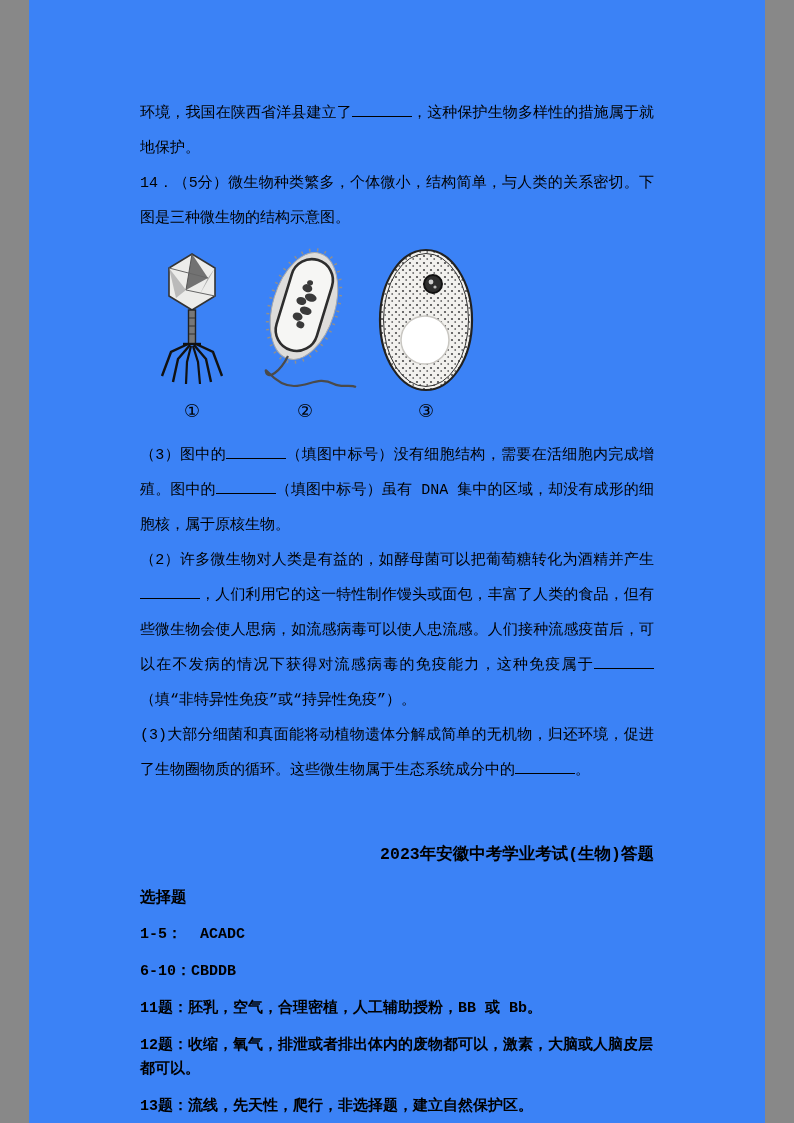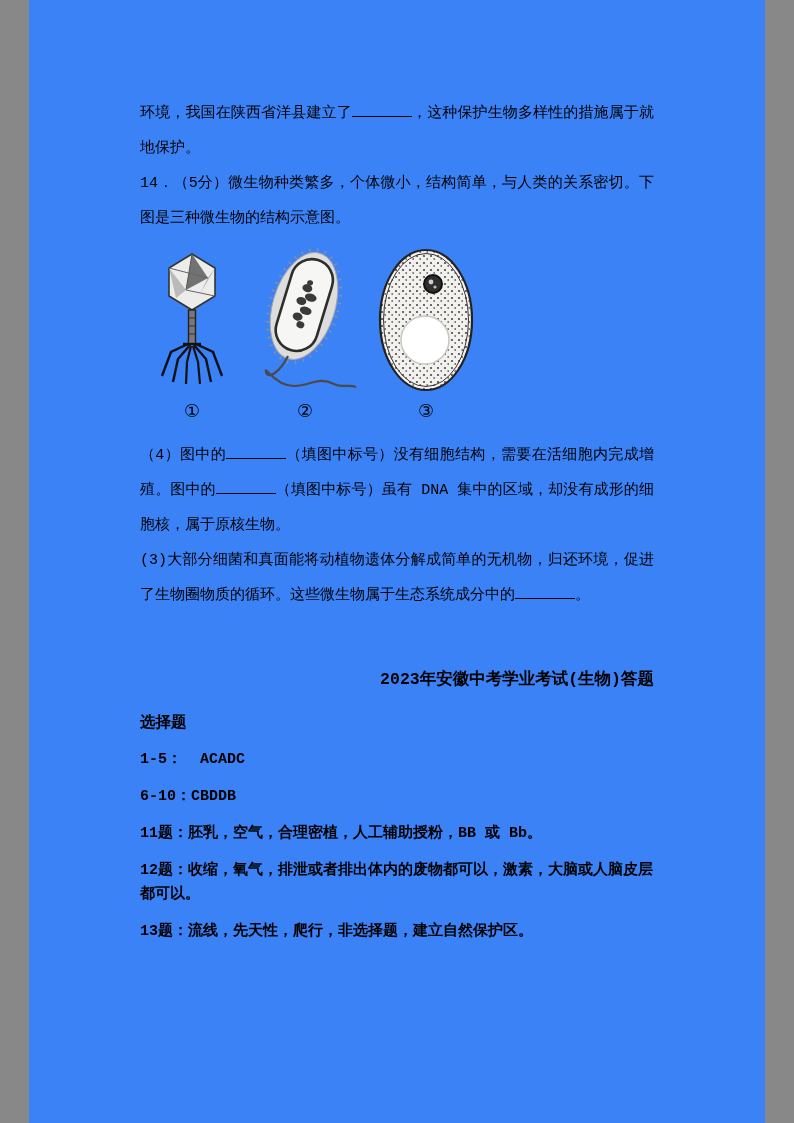--- a/index.html
+++ b/index.html
@@ -99,22 +99,23 @@
           <circle cx="291" cy="44" r="9" fill="#2e2e2e" stroke="#111" stroke-width="2"></circle>
           <circle cx="289" cy="42" r="2.4" fill="#cfcfcf"></circle>
           <circle cx="293" cy="47" r="1.6" fill="#bdbdbd"></circle>
         </g>
       </svg>
       <span class="fig-label l1">①</span>
       <span class="fig-label l2">②</span>
       <span class="fig-label l3">③</span>
     </div>
 
-    <p class="para"><span>（4）图中的</span><span class="blank"></span><span>（填图中标号）没有细胞结构，需要在活细胞内完成增殖。图中的</span><span class="blank"></span><span>（填图中标号）虽有 DNA 集中的区域，却没有成形的细胞核，属于原核生物。</span></p>
+    <p class="para"><span>（3）图中的</span><span class="blank"></span><span>（填图中标号）没有细胞结构，需要在活细胞内完成增殖。图中的</span><span class="blank"></span><span>（填图中标号）虽有 DNA 集中的区域，却没有成形的细胞核，属于原核生物。</span></p>
 
+    <p class="para"><span>（2）许多微生物对人类是有益的，如酵母菌可以把葡萄糖转化为酒精并产生</span><span class="blank"></span><span>，人们利用它的这一特性制作馒头或面包，丰富了人类的食品，但有些微生物会使人思病，如流感病毒可以使人忠流感。人们接种流感疫苗后，可以在不发病的情况下获得对流感病毒的免疫能力，这种免疫属于</span><span class="blank"></span><span>（填“非特异性免疫”或“持异性免疫”）。</span></p>
 
     <p class="para"><span>(3)大部分细菌和真面能将动植物遗体分解成简单的无机物，归还环境，促进了生物圈物质的循环。这些微生物属于生态系统成分中的</span><span class="blank"></span><span>。</span></p>
 
     <p class="ans-title">2023年安徽中考学业考试(生物)答题</p>
 
     <p class="ans-line ans-heading">选择题</p>
     <p class="ans-line">1-5：  ACADC</p>
     <p class="ans-line">6-10：CBDDB</p>
 
     <p class="ans-line">11题：胚乳，空气，合理密植，人工辅助授粉，BB 或 Bb。</p>

